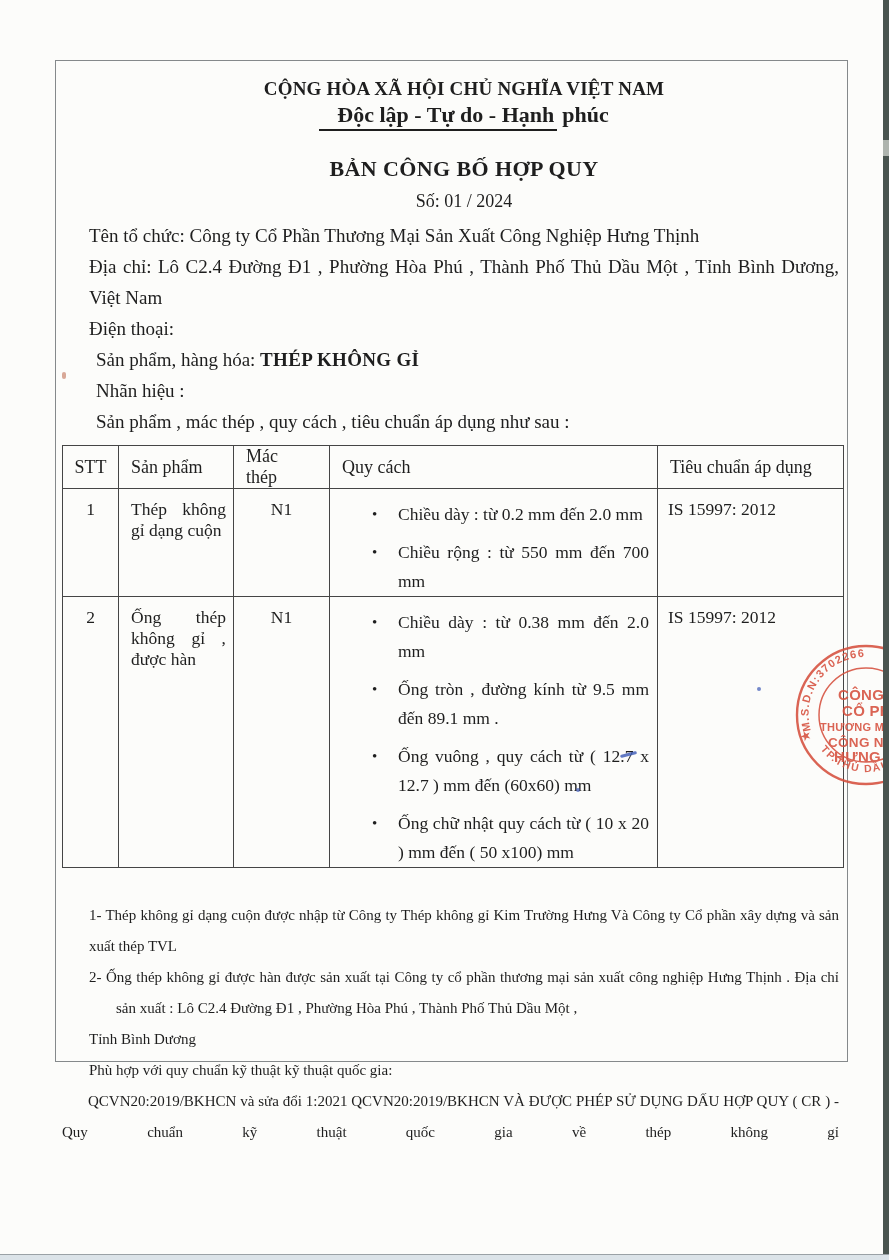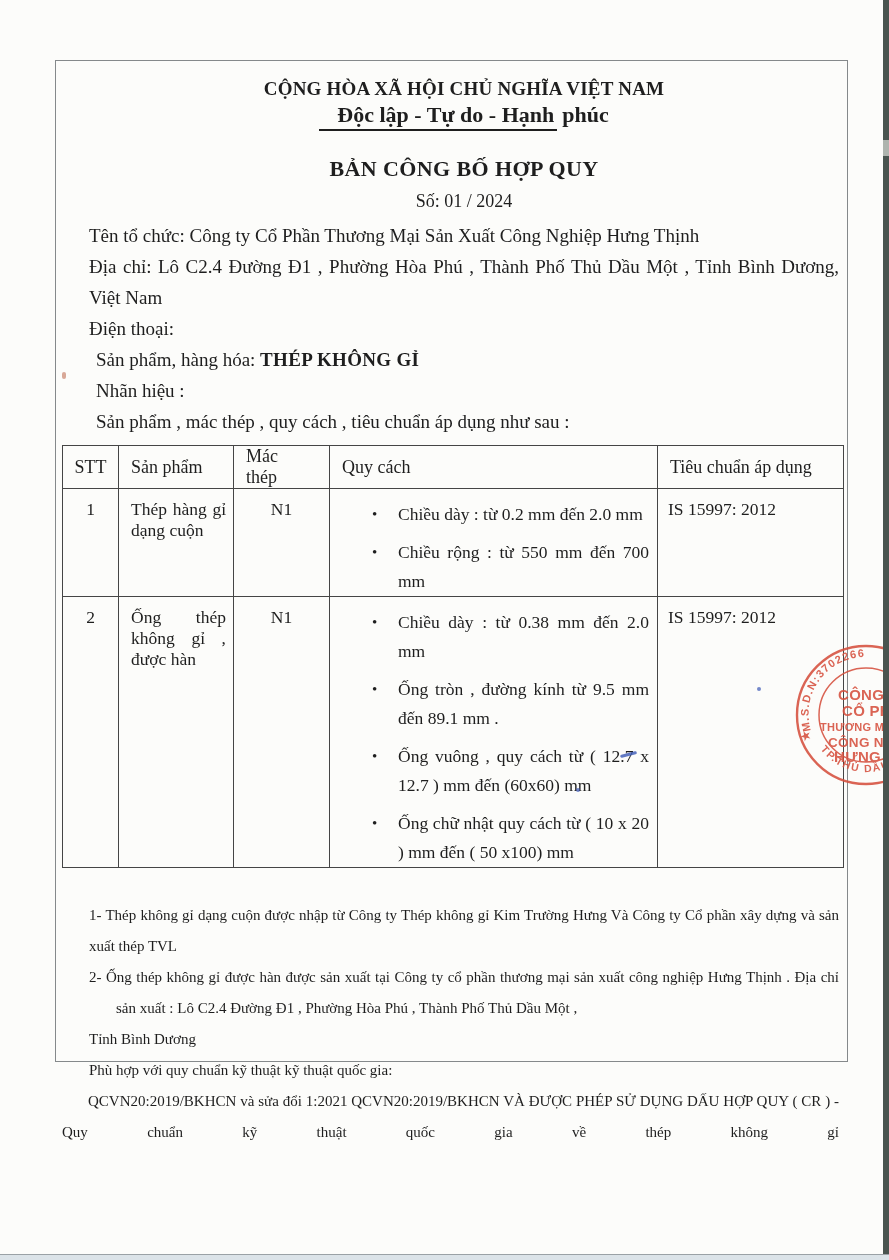--- a/index.html
+++ b/index.html
@@ -101,21 +101,21 @@
           <th class="c0">STT</th>
           <th class="c1">Sản phẩm</th>
           <th class="c2">Mác thép</th>
           <th class="c3">Quy cách</th>
           <th class="c4">Tiêu chuẩn áp dụng</th>
         </tr>
       </thead>
     <tbody id="spec-tbody">
         <tr>
           <td class="cell-stt">1</td>
-          <td class="cell-product">Thép hàng gỉ dạng cuộn</td>
+          <td class="cell-product">Thép không gỉ dạng cuộn</td>
           <td class="cell-grade">N1</td>
           <td class="cell-specs">
             <div class="spec-item">
               <span class="bullet">•</span>
               <span class="spec-text">Chiều dày : từ 0.2 mm đến 2.0 mm</span>
             </div>
             <div class="spec-item">
               <span class="bullet">•</span>
               <span class="spec-text">Chiều rộng : từ 550 mm đến 700 mm</span>
             </div>

